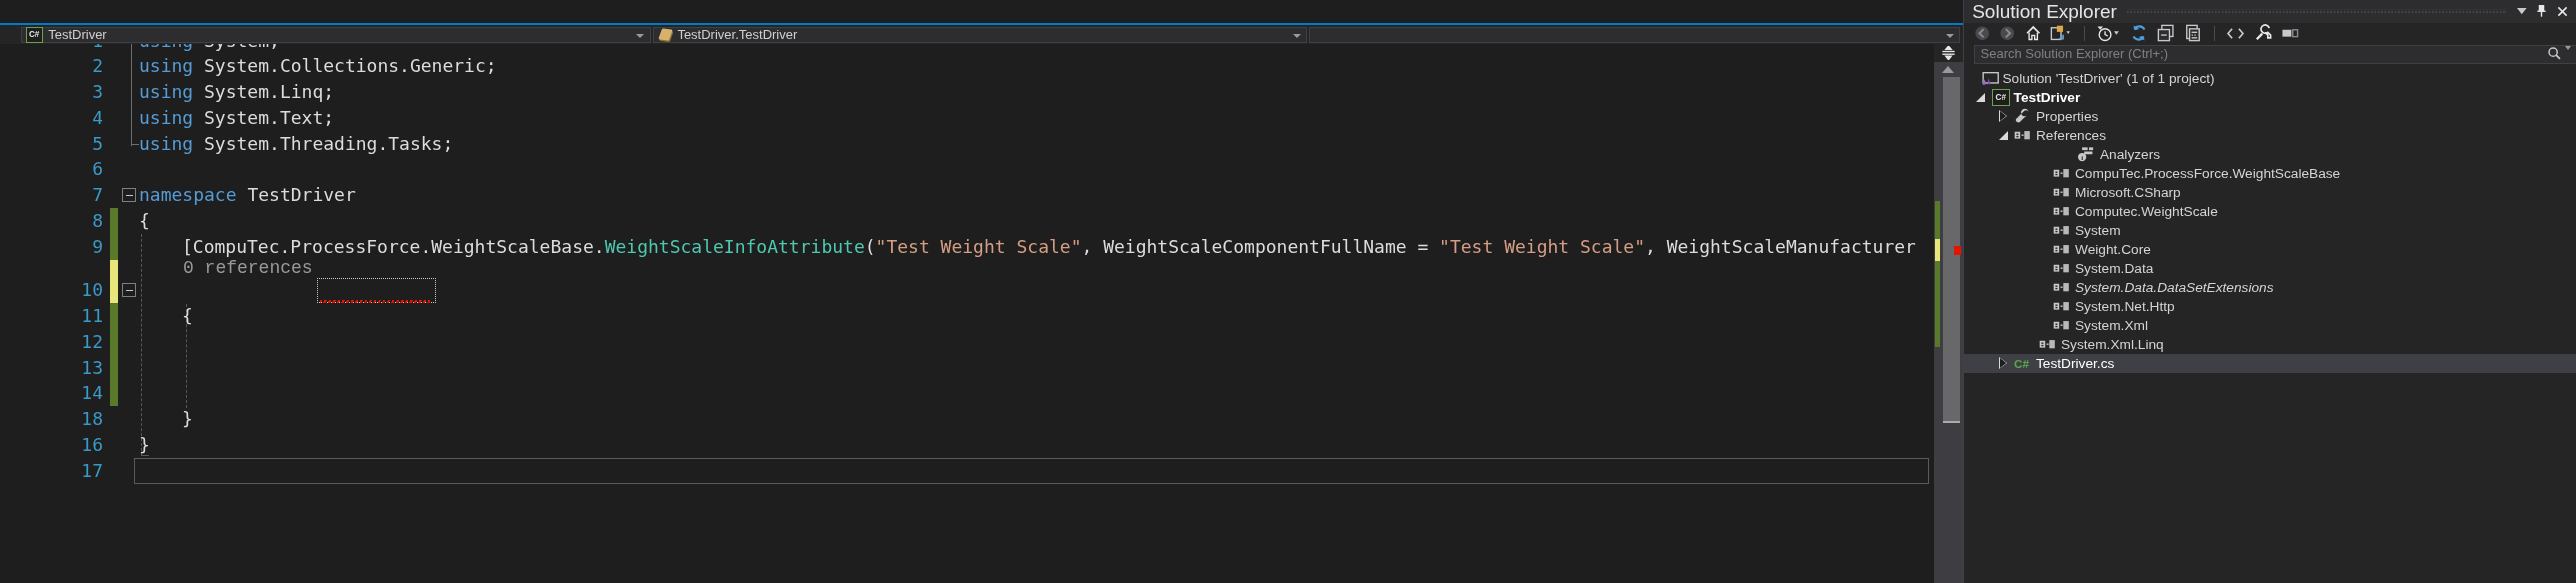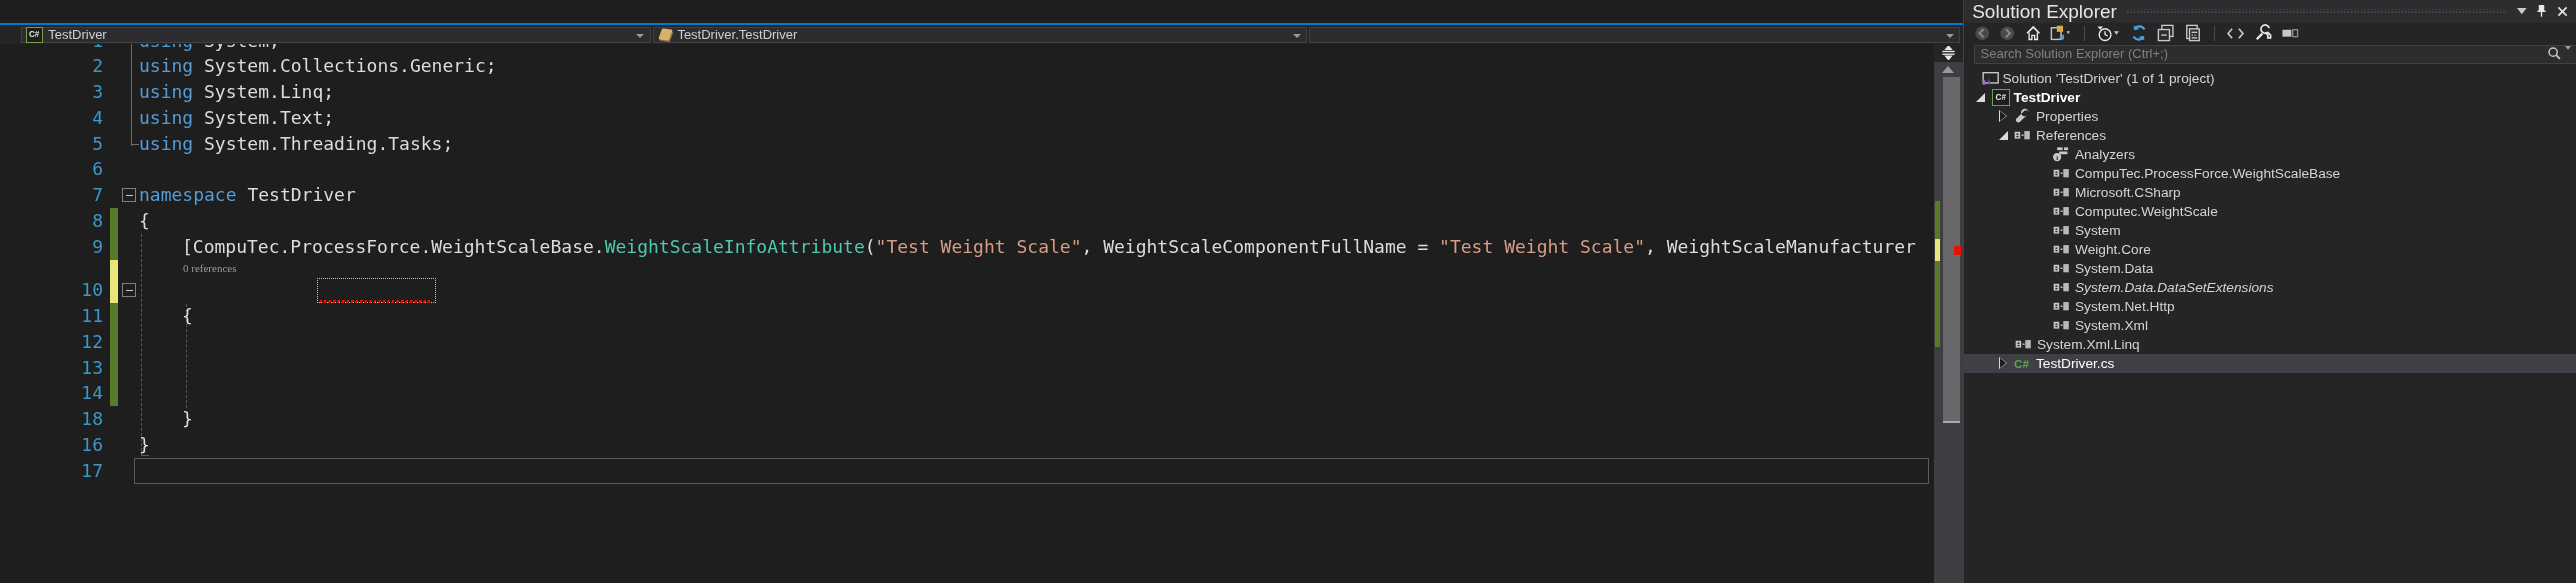--- a/index.html
+++ b/index.html
@@ -24,21 +24,21 @@
       margin:0 6.9px 0 5.5px;border-radius:1.4px;box-shadow:1.4px 1.4px 0 #8A6D35;}
   
   #code-viewport{position:absolute;left:0;top:44px;width:1934px;height:539px;overflow:hidden;background:#1E1E1E;}
   .code-row{position:absolute;left:0;width:100%;height:26px;}
   .ln{position:absolute;left:0;top:0;width:103px;text-align:right;color:var(--linenum);
       font-family:"DejaVu Sans Mono",monospace;font-size:18px;line-height:26px;}
   .ctext{position:absolute;left:139px;top:0;white-space:pre;font-family:"DejaVu Sans Mono",monospace;
       font-size:18px;line-height:26px;}
   .tk-k{color:var(--kw);} .tk-p{color:var(--plain);} .tk-t{color:var(--type);} .tk-s{color:var(--str);}
   .tk-e{color:var(--type);position:relative;}
-  .codelens{position:absolute;left:183px;color:#999999;font-size:11px;line-height:18px;font-family:Liberation Serif, serif;}
+  .codelens{position:absolute;left:183px;color:#999999;font-size:18px;line-height:18px;font-family:Liberation Mono, monospace;}
   .changebar{position:absolute;left:110px;width:7.6px;}
   .collapse-box{position:absolute;left:122px;width:14.4px;height:14.4px;border:0.7px solid #808080;background:#1E1E1E;
       box-sizing:border-box;z-index:2;}
   .collapse-box::after{content:"";position:absolute;left:2.7px;right:2.7px;top:6.2px;height:0.7px;background:#C8C8C8;}
   .vguide{position:absolute;width:0;border-left:1.4px dashed #585858;}
   .sguide{position:absolute;width:1.4px;background:#6E6E6E;}
   .hguide{position:absolute;height:1.4px;background:#6E6E6E;}
   #current-line-box{position:absolute;left:134px;top:414px;width:1795px;height:26px;border:1.4px solid #5A5A5A;box-sizing:border-box;}
   #rename-box{position:absolute;left:317px;top:234px;width:117px;height:23.4px;border:0.7px dotted #C8C8C8;}
   #squiggle{position:absolute;left:320px;top:256px;width:110px;height:2.7px;
@@ -383,21 +383,21 @@
             <svg width="16.5" height="12.4" viewBox="0 0 24 18">
               <rect x="1" y="4" width="8" height="10" fill="#C8C8C8"></rect>
               <rect x="3.5" y="6.5" width="3" height="2" fill="#252526"></rect>
               <rect x="3.5" y="10" width="3" height="2" fill="#252526"></rect>
               <rect x="11" y="8" width="3" height="2" fill="#C8C8C8"></rect>
               <rect x="15" y="3" width="8" height="12" fill="#B8B8B8"></rect>
             </svg>
           </span>
           <span class="lbl">References</span>
         </div>
-        <div class="tree-row" style="padding-left: 71px;">
+        <div class="tree-row" style="padding-left: 96px;">
           <span class="exp"></span>
           <span class="ticon">
             <svg width="16.5" height="16.5" viewBox="0 0 24 24" style="font-size:20px">
               <rect x="6" y="2" width="8" height="4" fill="#C8C8C8"></rect>
               <rect x="16" y="2" width="6" height="4" fill="#C8C8C8"></rect>
               <rect x="9" y="8" width="12" height="4" fill="#C8C8C8"></rect>
               <circle cx="6" cy="16" r="6" fill="#C8C8C8"></circle>
               <text x="6" y="20" font-size="10" font-weight="bold" fill="#252526" text-anchor="middle" font-family="Liberation Serif,serif">i</text>
             </svg>
           </span>
@@ -513,21 +513,21 @@
             <svg width="16.5" height="12.4" viewBox="0 0 24 18">
               <rect x="1" y="4" width="8" height="10" fill="#C8C8C8"></rect>
               <rect x="3.5" y="6.5" width="3" height="2" fill="#252526"></rect>
               <rect x="3.5" y="10" width="3" height="2" fill="#252526"></rect>
               <rect x="11" y="8" width="3" height="2" fill="#C8C8C8"></rect>
               <rect x="15" y="3" width="8" height="12" fill="#B8B8B8"></rect>
             </svg>
           </span>
           <span class="lbl">System.Xml</span>
         </div>
-        <div class="tree-row" style="padding-left: 33px;">
+        <div class="tree-row" style="padding-left: 57px;">
           <span class="exp"></span>
           <span class="ticon">
             <svg width="16.5" height="12.4" viewBox="0 0 24 18">
               <rect x="1" y="4" width="8" height="10" fill="#C8C8C8"></rect>
               <rect x="3.5" y="6.5" width="3" height="2" fill="#252526"></rect>
               <rect x="3.5" y="10" width="3" height="2" fill="#252526"></rect>
               <rect x="11" y="8" width="3" height="2" fill="#C8C8C8"></rect>
               <rect x="15" y="3" width="8" height="12" fill="#B8B8B8"></rect>
             </svg>
           </span>

